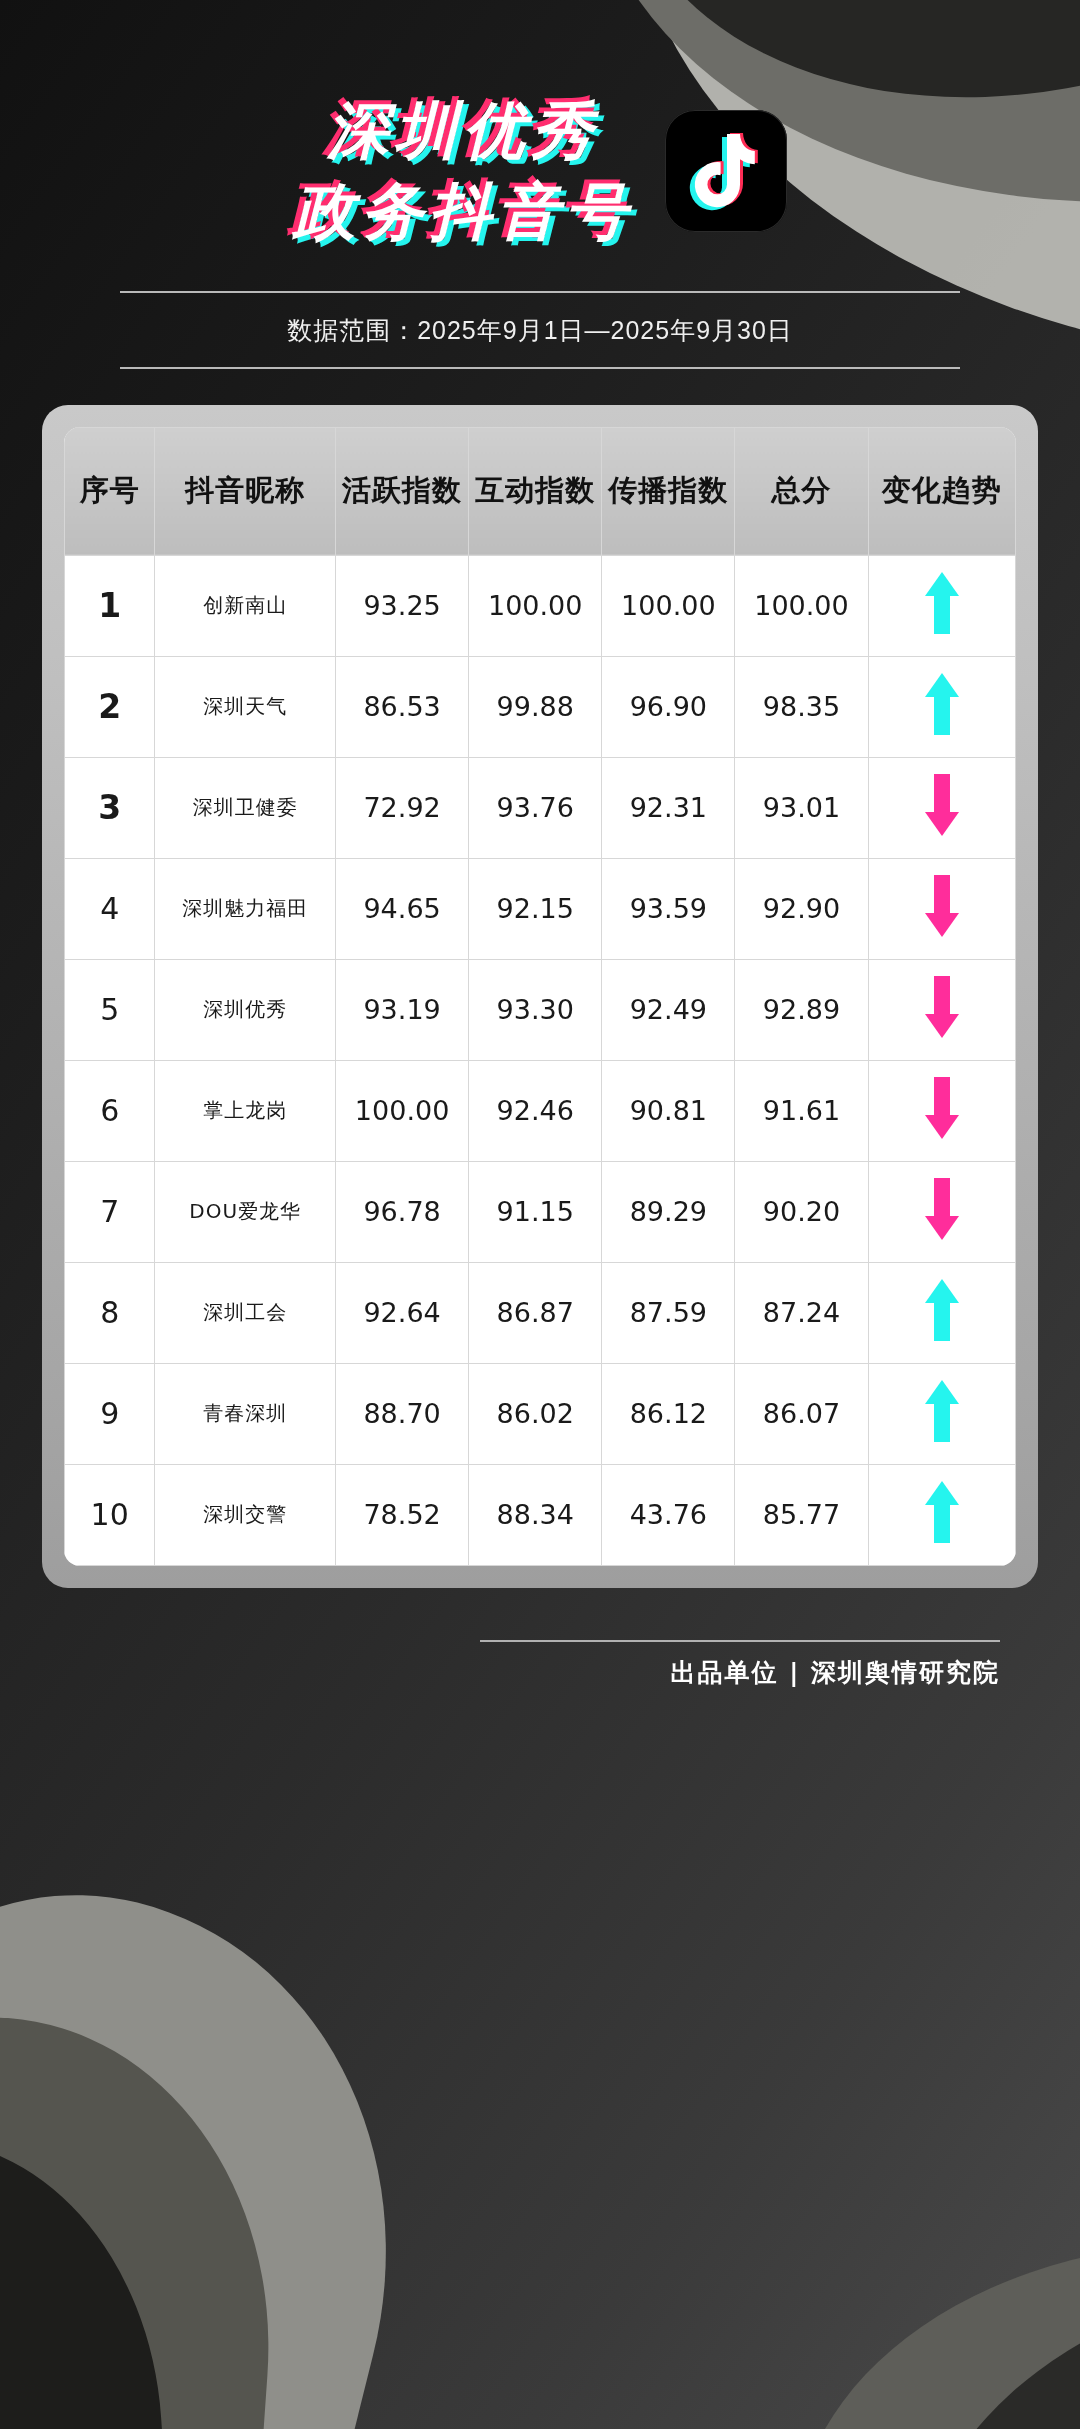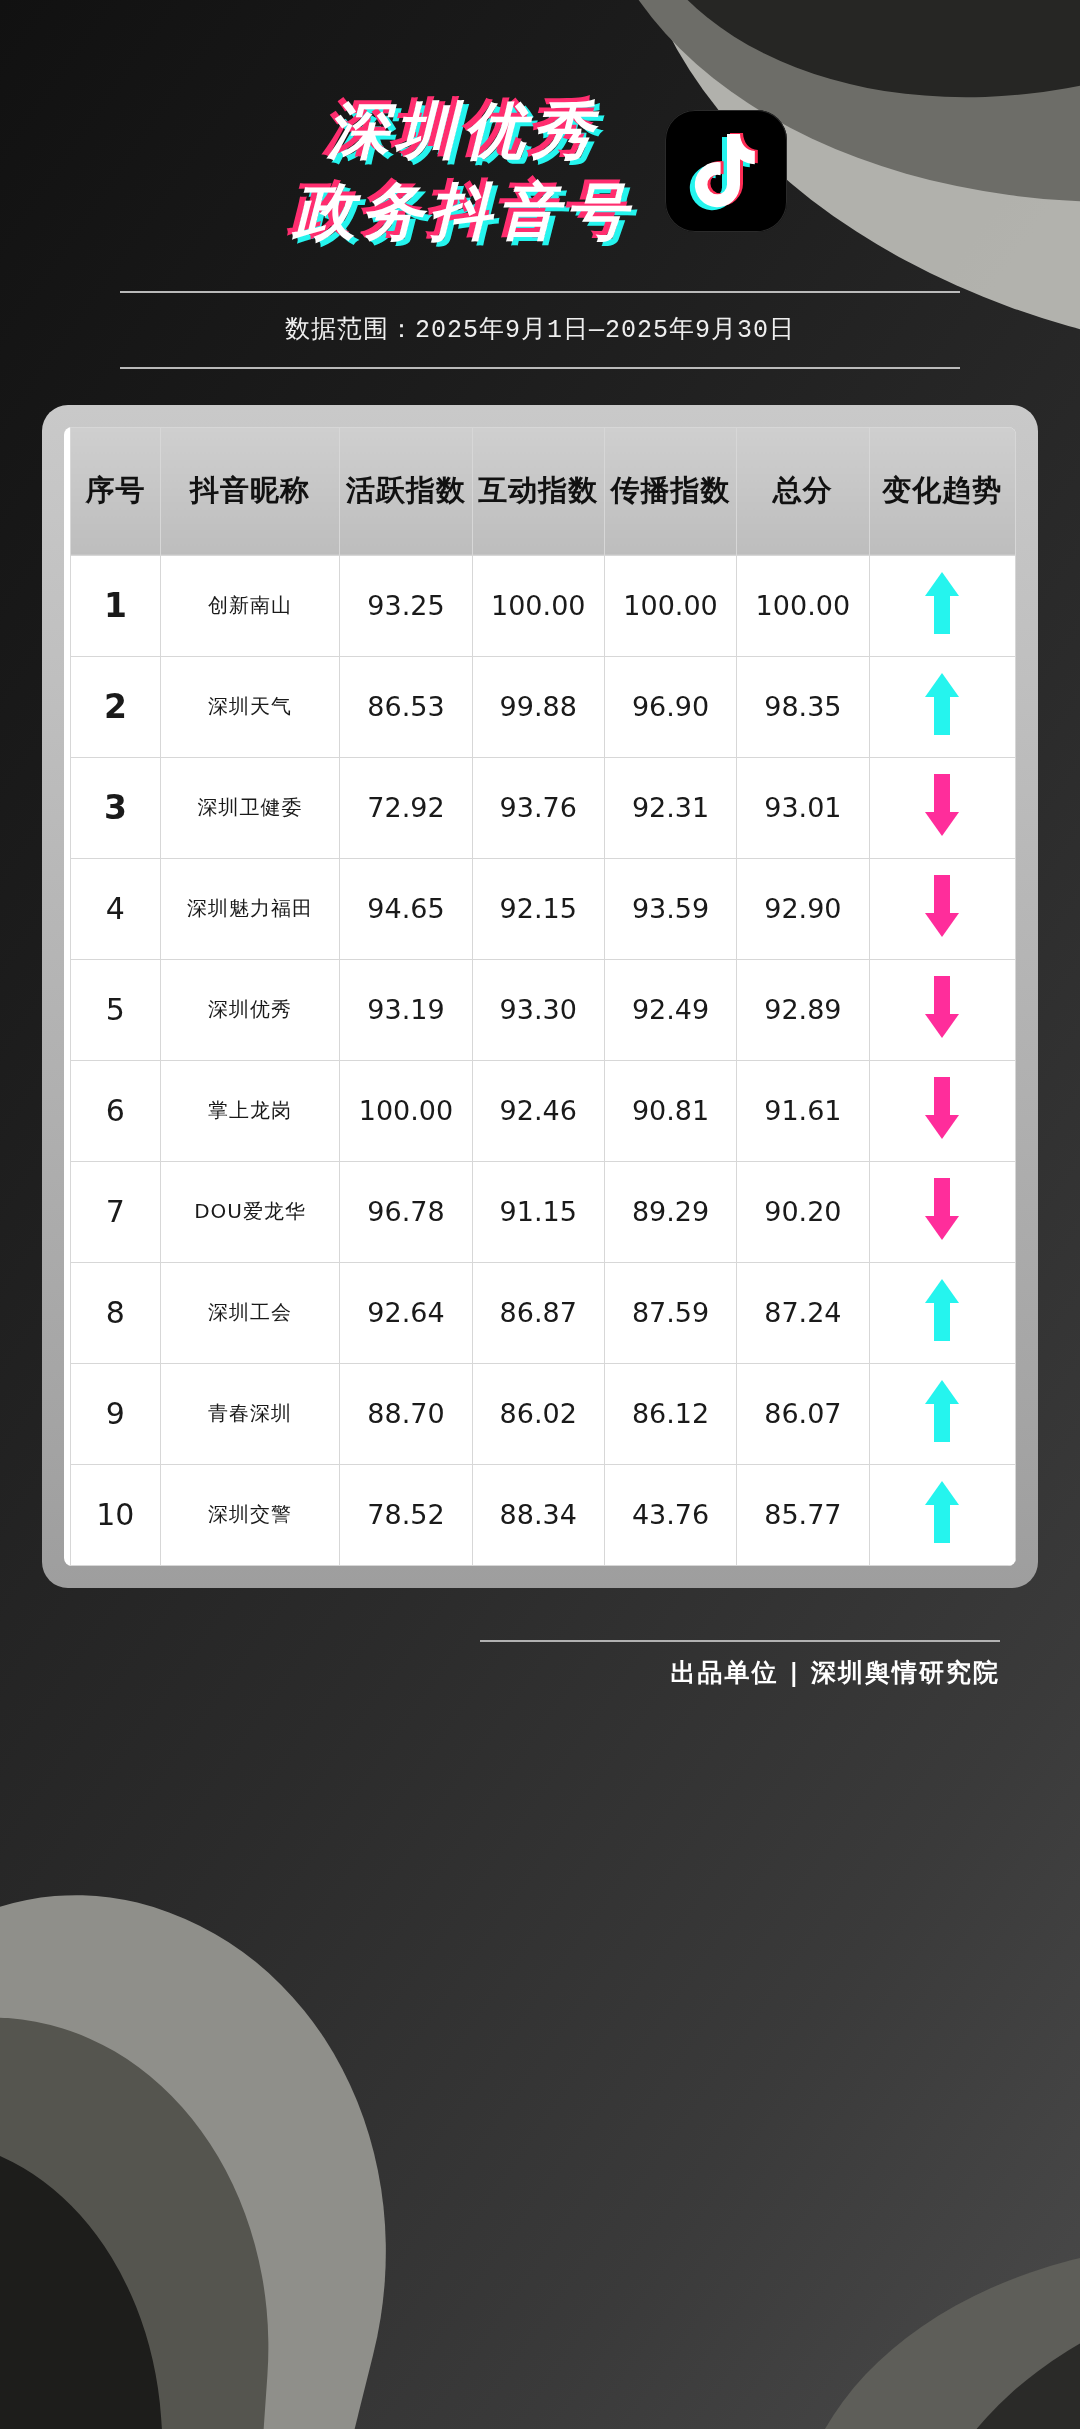--- a/index.html
+++ b/index.html
@@ -92,34 +92,34 @@
     box-shadow: 0 0 0 1px #2a2a2a inset;
     margin-left: 6px;
   }
 
   
   .meta-wrap { position: relative; z-index: 5; margin: 44px auto 0; width: 840px; }
   .rule { height: 2px; background: #d6d6d6; opacity: .85; }
   .meta-text { text-align: center; padding: 16px 0 14px; }
   .meta-text div {
     color: #efefef; font-size: 25px; line-height: 1.75; letter-spacing: 1px;
-    font-family: Liberation Mono, monospace;
+    font-family: Liberation Sans, sans-serif;
   }
 
   
   .card-outer {
     position: relative; z-index: 5;
     margin: 36px auto 0;
     width: 996px;
     background: linear-gradient(180deg,#c9c9c9 0%, #9e9e9e 100%);
     border-radius: 26px;
     padding: 22px;
   }
   .card-inner {
-    background: #ffffff; border-radius: 8px; overflow: hidden; padding-left: 6px;
+    background: #ffffff; border-radius: 16px; overflow: hidden;
   }
   table { width: 100%; border-collapse: collapse; table-layout: fixed; }
   th, td {
     border: 1px solid #d7d7d7;
     text-align: center;
     vertical-align: middle;
     font-family: "DejaVu Sans", "Liberation Sans", sans-serif;
   }
   thead th {
     background: linear-gradient(180deg,#cfcfcf 0%, #bdbdbd 100%);

